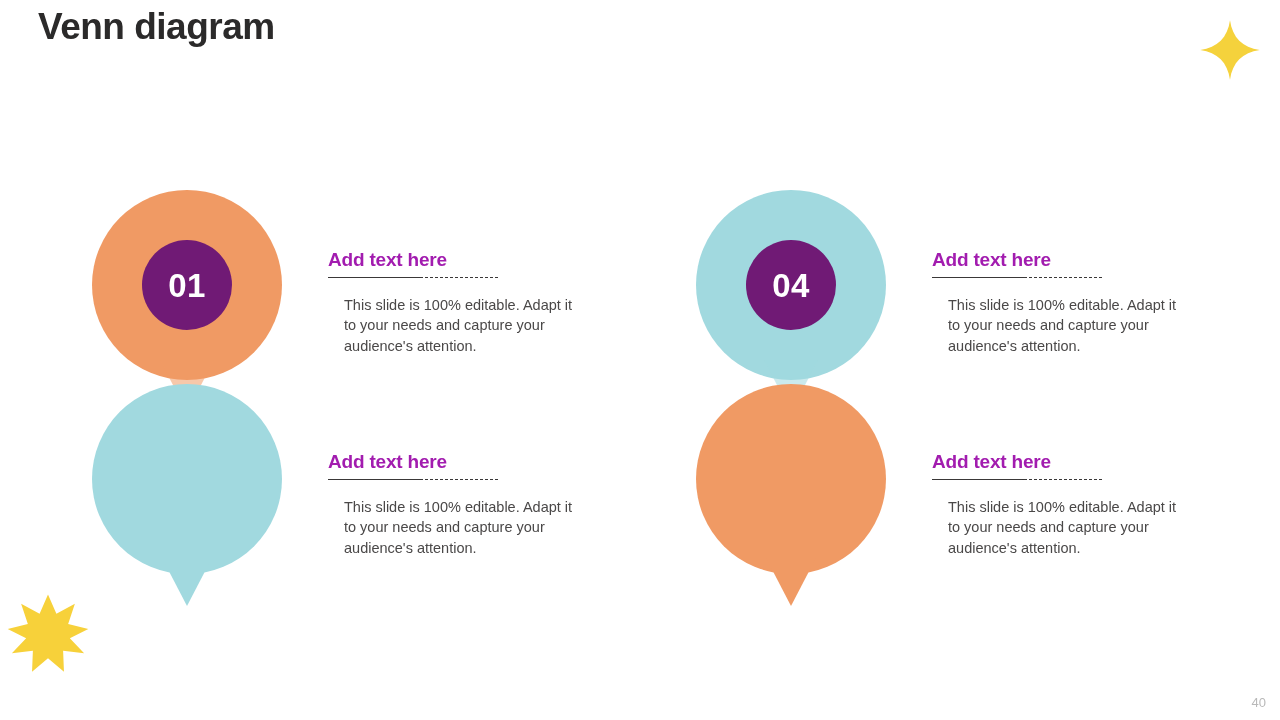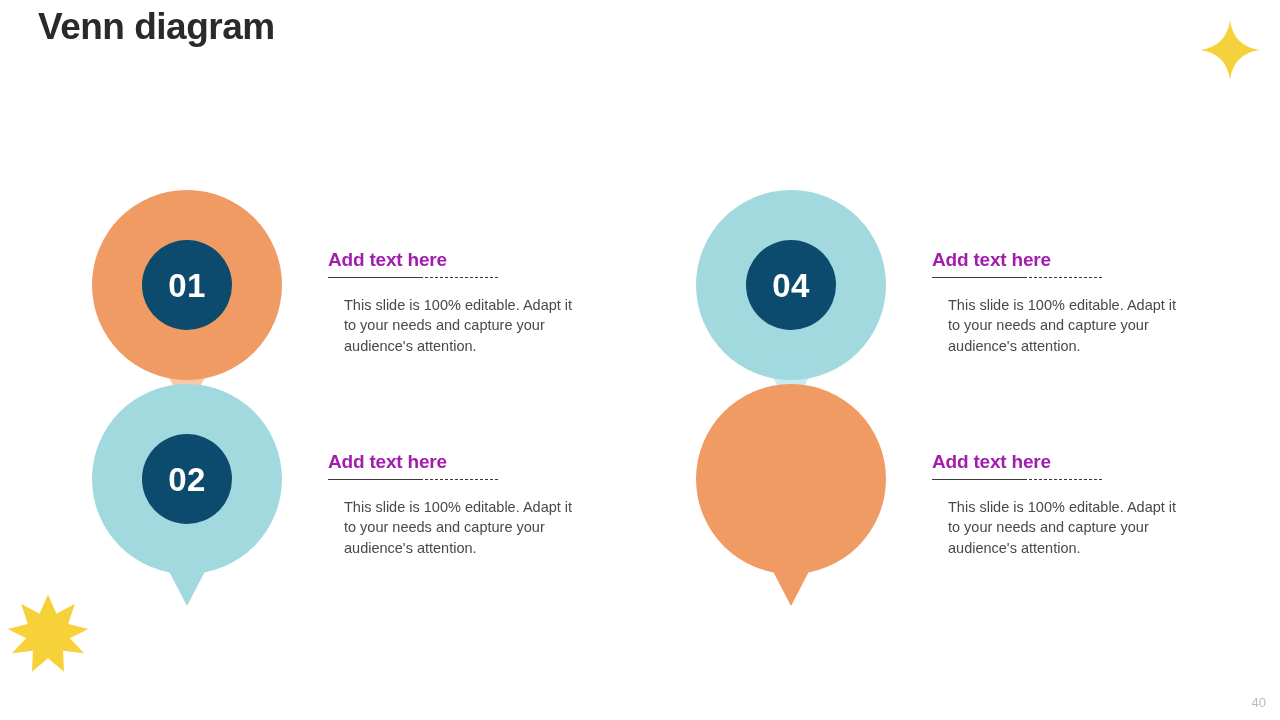--- a/index.html
+++ b/index.html
@@ -99,21 +99,21 @@
   }
 
   .pin-badge {
     position: absolute;
     left: 50%;
     top: 50%;
     transform: translate(-50%, -50%);
     width: 90px;
     height: 90px;
     border-radius: 50%;
-    background: #0c4a6e;
+    background: #701a75;
     display: flex;
     align-items: center;
     justify-content: center;
     z-index: 5;
   }
   .pin-badge span {
     color: #ffffff;
     font-size: 33px;
     font-weight: bold;
     letter-spacing: 0.5px;
@@ -222,23 +222,20 @@
         <span class="solid"></span>
         <span class="dashed"></span>
       </div>
       <p class="text-body">This slide is 100% editable. Adapt it to your needs and capture your audience's attention.</p>
     </div>
 
     <div class="pin-wrap row2 c-blue">
       <div class="pin">
         <div class="pin-body"></div>
         <div class="pin-tail"></div>
-        <div class="pin-badge">
-          <span>02</span>
-        </div>
       </div>
     </div>
 
     <div class="text-block row2">
       <div class="text-heading">Add text here</div>
       <div class="text-divider">
         <span class="solid"></span>
         <span class="dashed"></span>
       </div>
       <p class="text-body">This slide is 100% editable. Adapt it to your needs and capture your audience's attention.</p>

